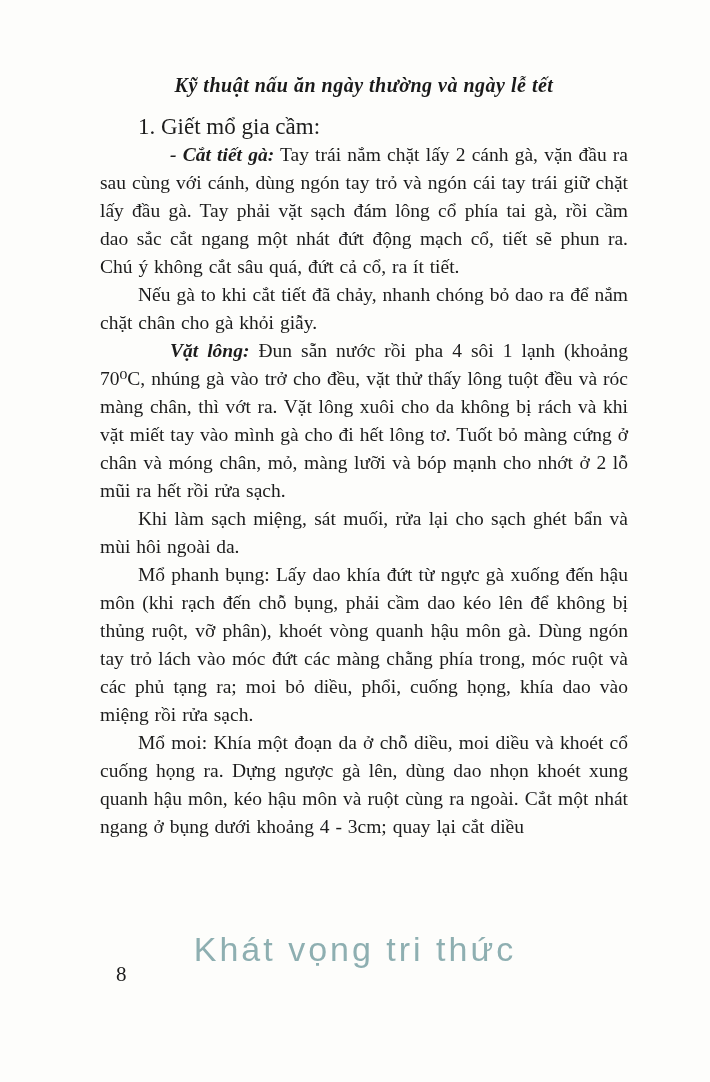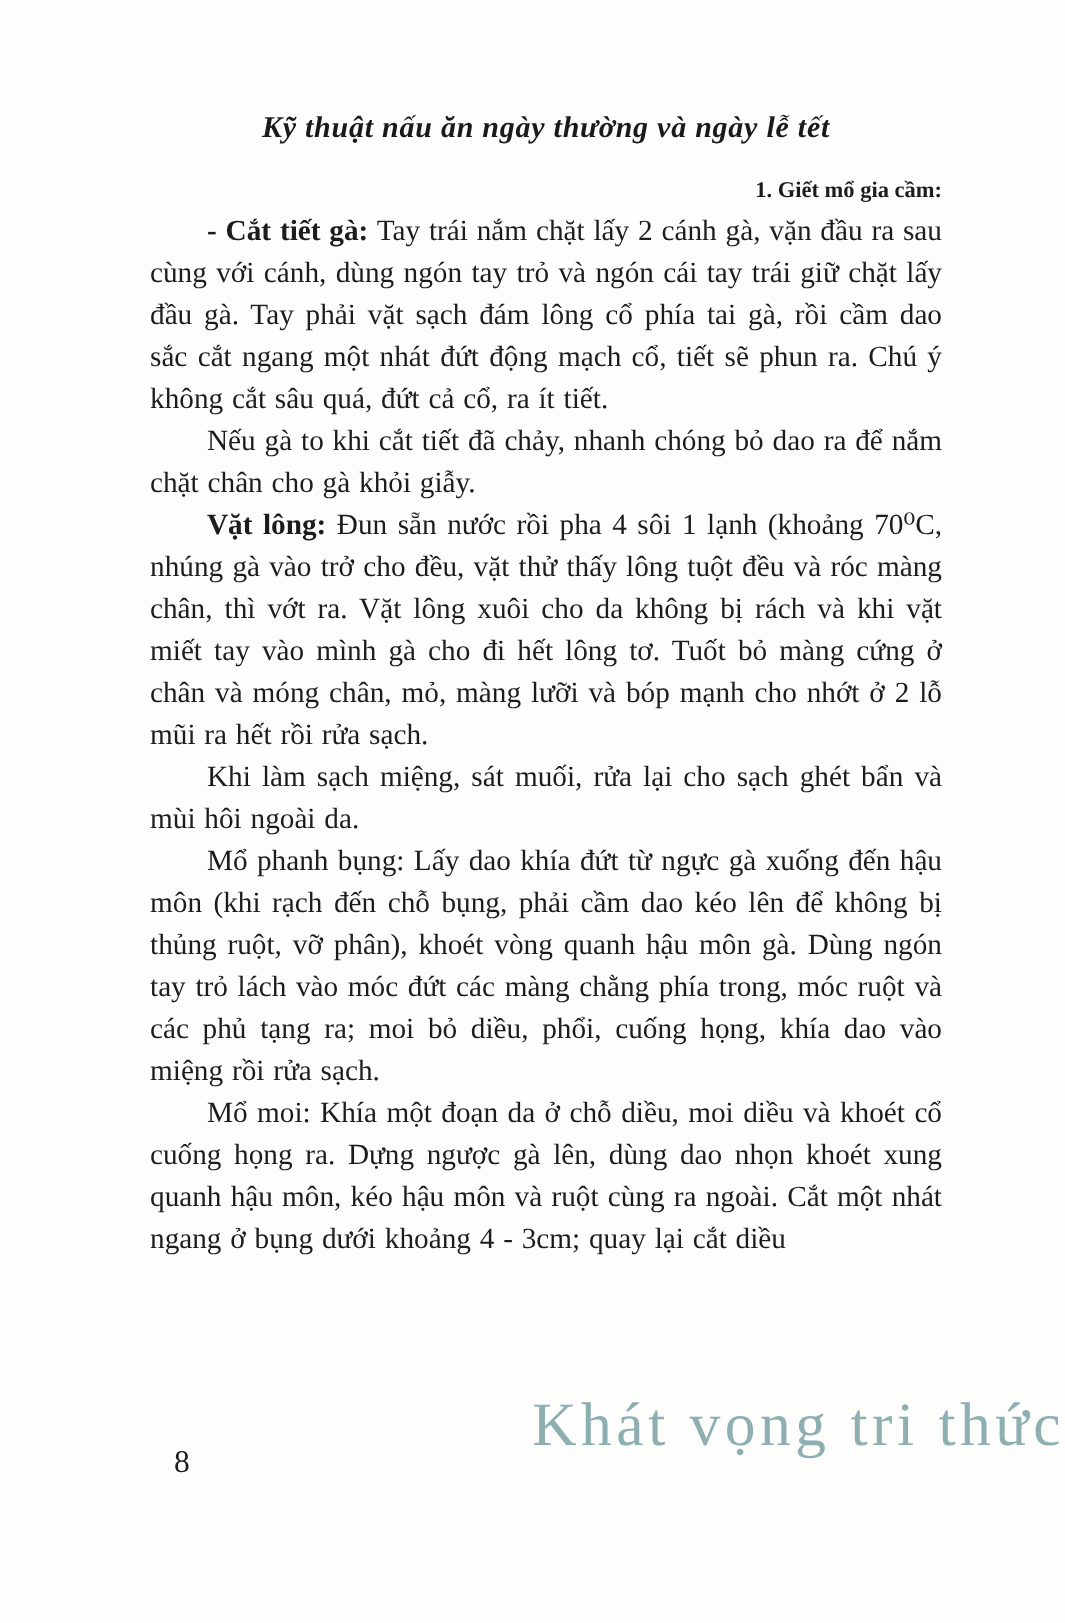--- a/index.html
+++ b/index.html
@@ -40,37 +40,38 @@
   }
   .page-title {
     text-align: center;
     font-weight: bold;
     font-size: 26px;
     letter-spacing: 0.5px;
     margin-bottom: 42px;
     color: #141414;
   }
   .section-heading {
-    font-weight: bold;
-    font-size: 15px;
+    font-weight: normal;
+    font-size: 23px;
     line-height: 28px;
     text-indent: 38px;
     margin: 0;
-    text-align: right;
   }
   p.para {
     margin: 0;
     font-size: 19.5px;
     line-height: 28px;
     text-indent: 38px;
     text-align: justify;
     word-spacing: 1px;
   }
   .lead-bi {
     font-weight: bold;
+    font-style: italic;
+    margin-left: 32px;
   }
   .page-number {
     position: absolute;
     left: 116px;
     top: 962px;
     font-size: 21px;
     color: #1c1c1c;
   }
   .watermark {
     position: absolute;
@@ -82,26 +83,25 @@
   }
   .watermark-name {
     font-family: "Liberation Serif", "DejaVu Serif", serif;
     font-size: 92px;
     line-height: 92px;
     color: rgba(135, 135, 135, 0.55);
     letter-spacing: 2px;
   }
   .watermark-tagline {
     margin-top: 4px;
-    font-family: Liberation Serif, serif;
-    font-size: 41px;
+    font-family: Liberation Sans, sans-serif;
+    font-size: 34px;
     line-height: 34px;
     color: rgba(104, 148, 152, 0.75);
     letter-spacing: 3px;
-    text-align: right;
   }
 </style>
 </head>
 <body>
 
 <div class="page">
 
   <div class="content">
 
     <div class="running-header">Kỹ thuật nấu ăn ngày thường và ngày lễ tết</div>

